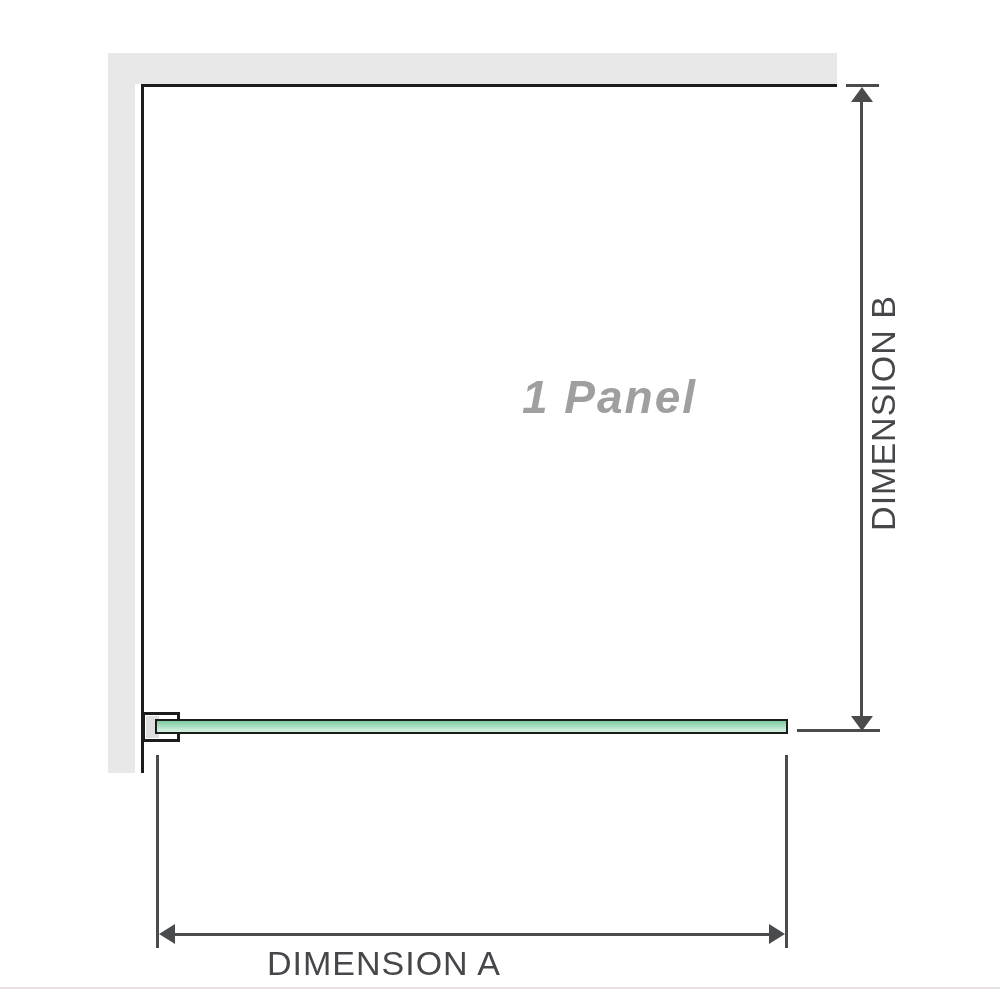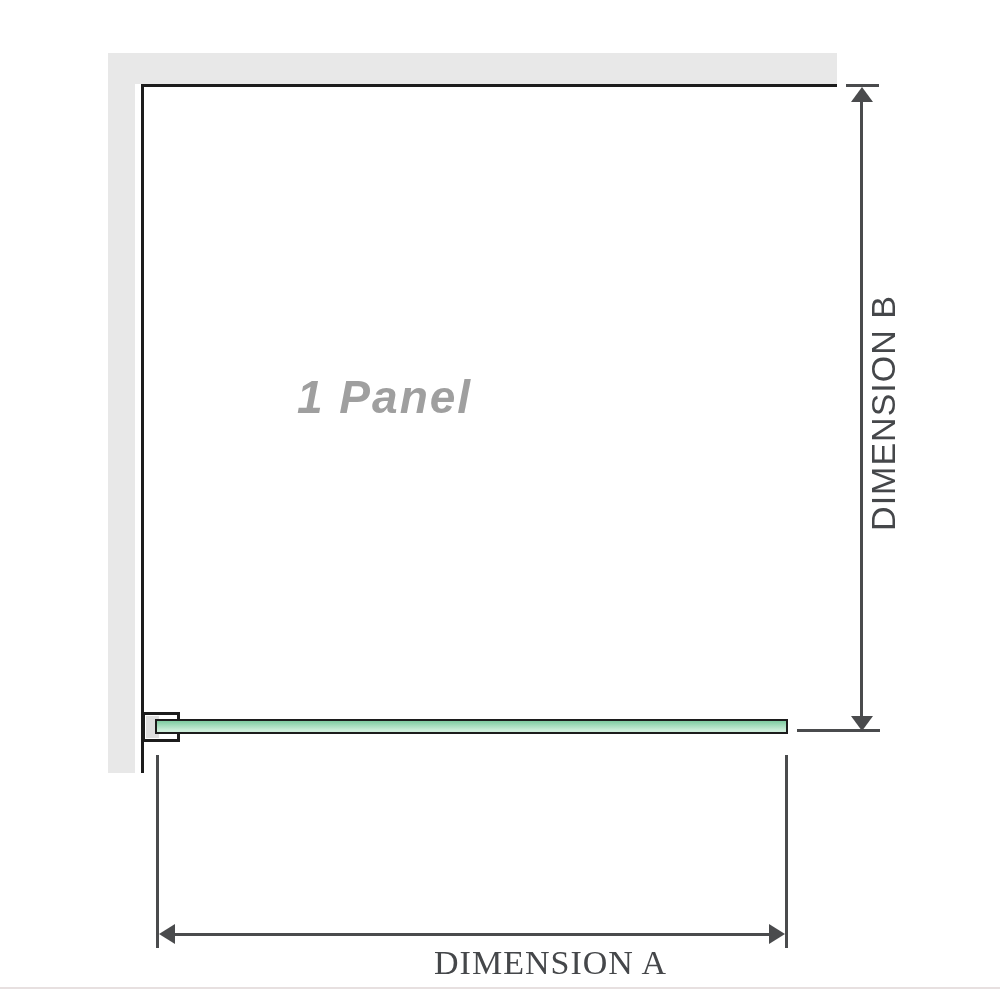--- a/index.html
+++ b/index.html
@@ -38,21 +38,21 @@
   .panel-edge-left {
     left: 141px; top: 84px;
     width: 3px; height: 689px;
     background: var(--panel-border, #1c1c1c);
   }
 
   
   .panel-label {
     left: 297px; top: 370px;
     width: 400px;
-    text-align: left;
+    text-align: right;
     font-size: 46px;
     font-style: italic;
     font-weight: 600;
     letter-spacing: 2px;
     color: var(--panel-label-text, #9f9f9f);
   }
 
   
   .glass-bar {
     left: 155px; top: 719px;
@@ -126,26 +126,25 @@
   .arrow-right {
     left: 769px; top: 924px;
     width: 0; height: 0;
     border-top: 10px solid transparent;
     border-bottom: 10px solid transparent;
     border-left: 16px solid var(--dimension-line, #4a4b4d);
   }
   .dima-label {
     left: 267px; top: 944px;
     width: 400px;
-    text-align: right;
+    text-align: left;
     font-size: 34px;
     font-weight: 300;
     letter-spacing: 1px;
     color: var(--label-text, #45474a);
-    font-family: Liberation Serif, serif;
   }
 
   
   .baseline {
     left: 0; top: 987px;
     width: 1000px; height: 2px;
     background: var(--baseline, #e7e0e0);
   }
 </style>
 </head>

